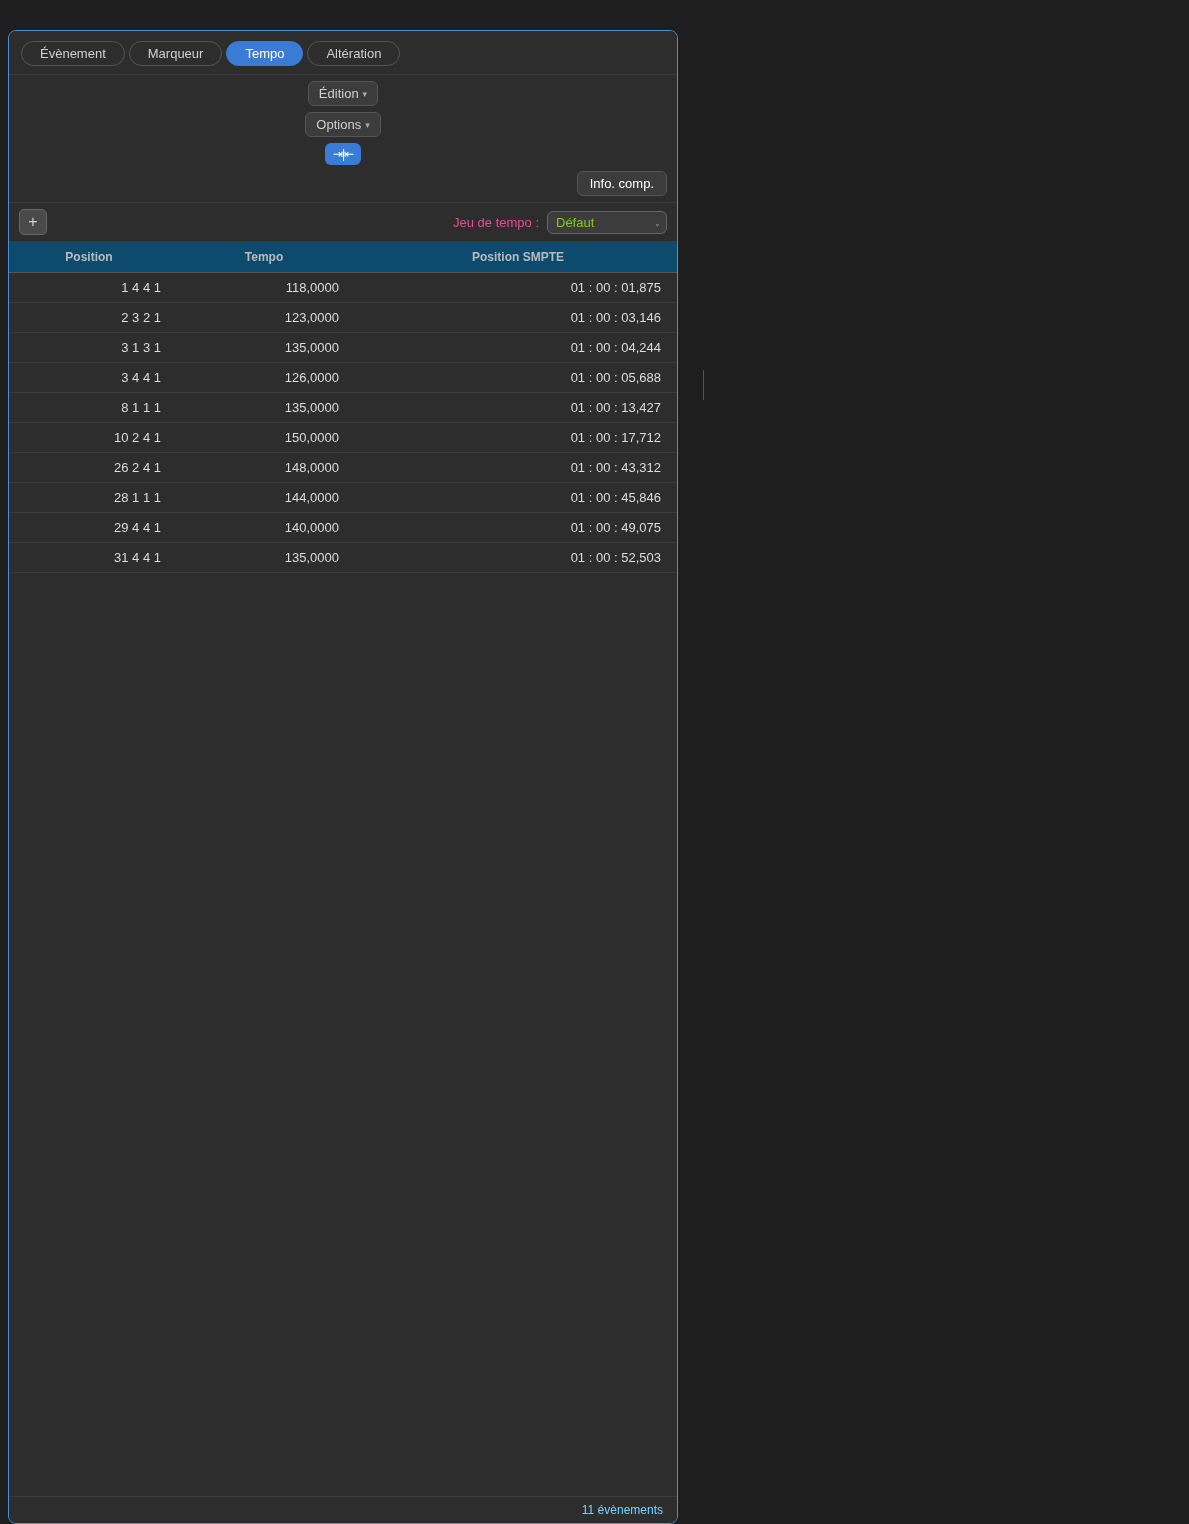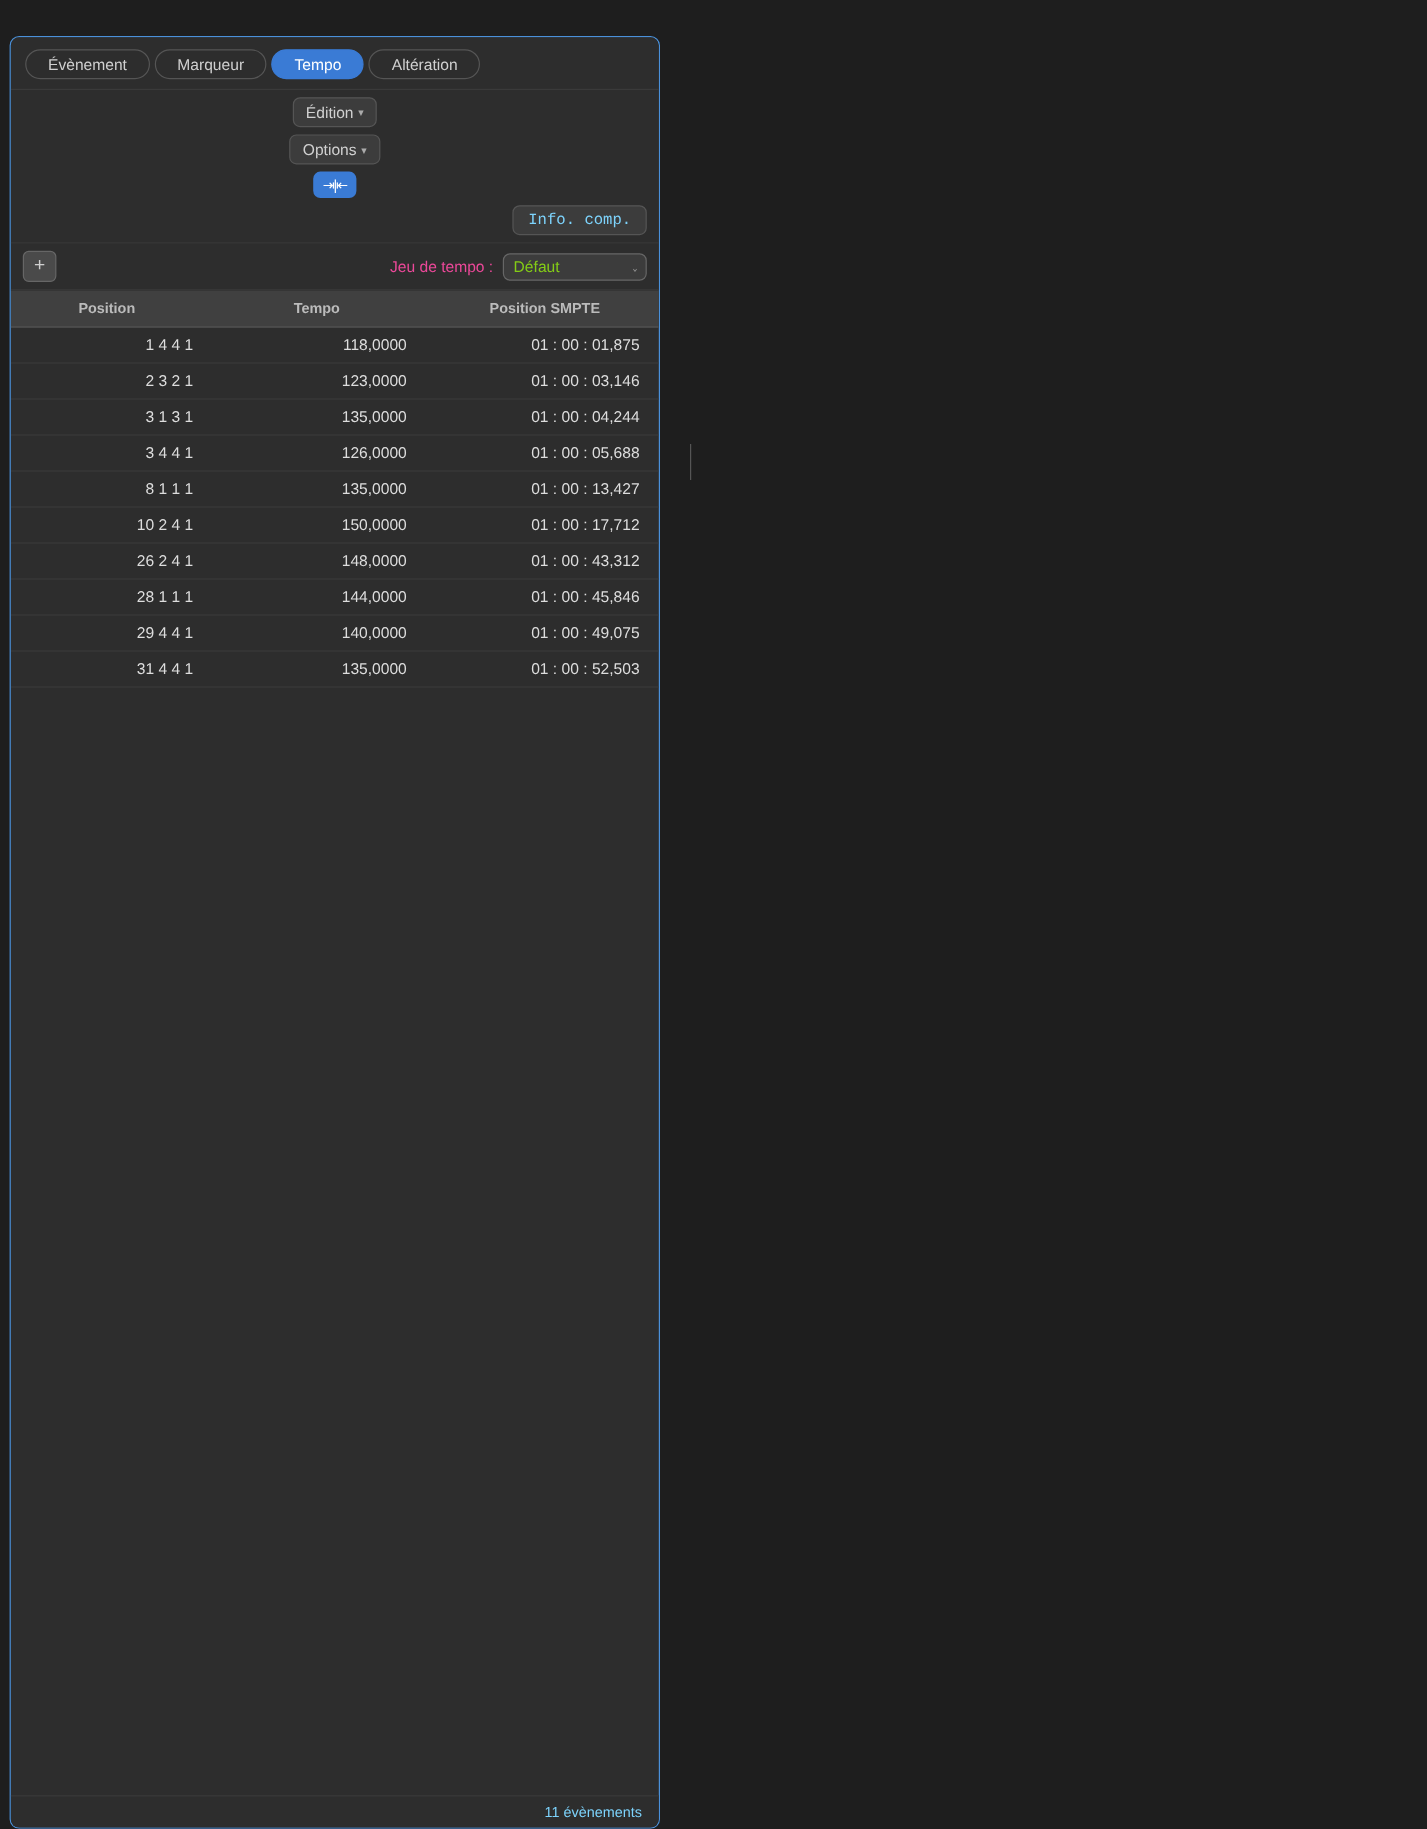--- a/index.html
+++ b/index.html
@@ -8,21 +8,21 @@
       background: #1e1e1e;
       font-family: -apple-system, BlinkMacSystemFont, "Helvetica Neue", Arial, sans-serif;
       width: 1189px;
       height: 1524px;
       display: flex;
       align-items: flex-start;
       justify-content: flex-start;
     }
 
     .panel {
-      width: 542px;
+      width: 670px;
       margin: 30px 17px 0 8px;
       background: #2d2d2d;
       border: 1.5px solid #4a90d9;
       border-radius: 8px;
       overflow: hidden;
       display: flex;
       flex-direction: column;
     }
 
     
@@ -94,25 +94,24 @@
       display: flex;
       align-items: center;
       justify-content: center;
     }
 
     .info-comp-btn {
       margin-left: auto;
       background: #3c3c3c;
       border: 1px solid #555;
       border-radius: 6px;
-      color: #7dd3fc;
+      color: #ffffff;
       font-size: 13px;
       padding: 4px 12px;
       cursor: pointer;
-      font-family: Liberation Mono, monospace;
     }
 
     
     .jeu-row {
       display: flex;
       flex-direction: row;
       align-items: center;
       padding: 6px 10px;
       gap: 8px;
       background: #2d2d2d;
@@ -174,21 +173,21 @@
       flex: 1;
       overflow: hidden;
       position: relative;
       display: flex;
       flex-direction: column;
     }
 
     .table-header {
       display: grid;
       grid-template-columns: 160px 190px 1fr;
-      background: #404040;
+      background: #0c4a6e;
       border-bottom: 1px solid #555;
       padding: 6px 0;
     }
 
     .col-head {
       text-align: center;
       font-size: 12px;
       font-weight: 600;
       color: #bbbbbb;
       padding: 2px 8px;

